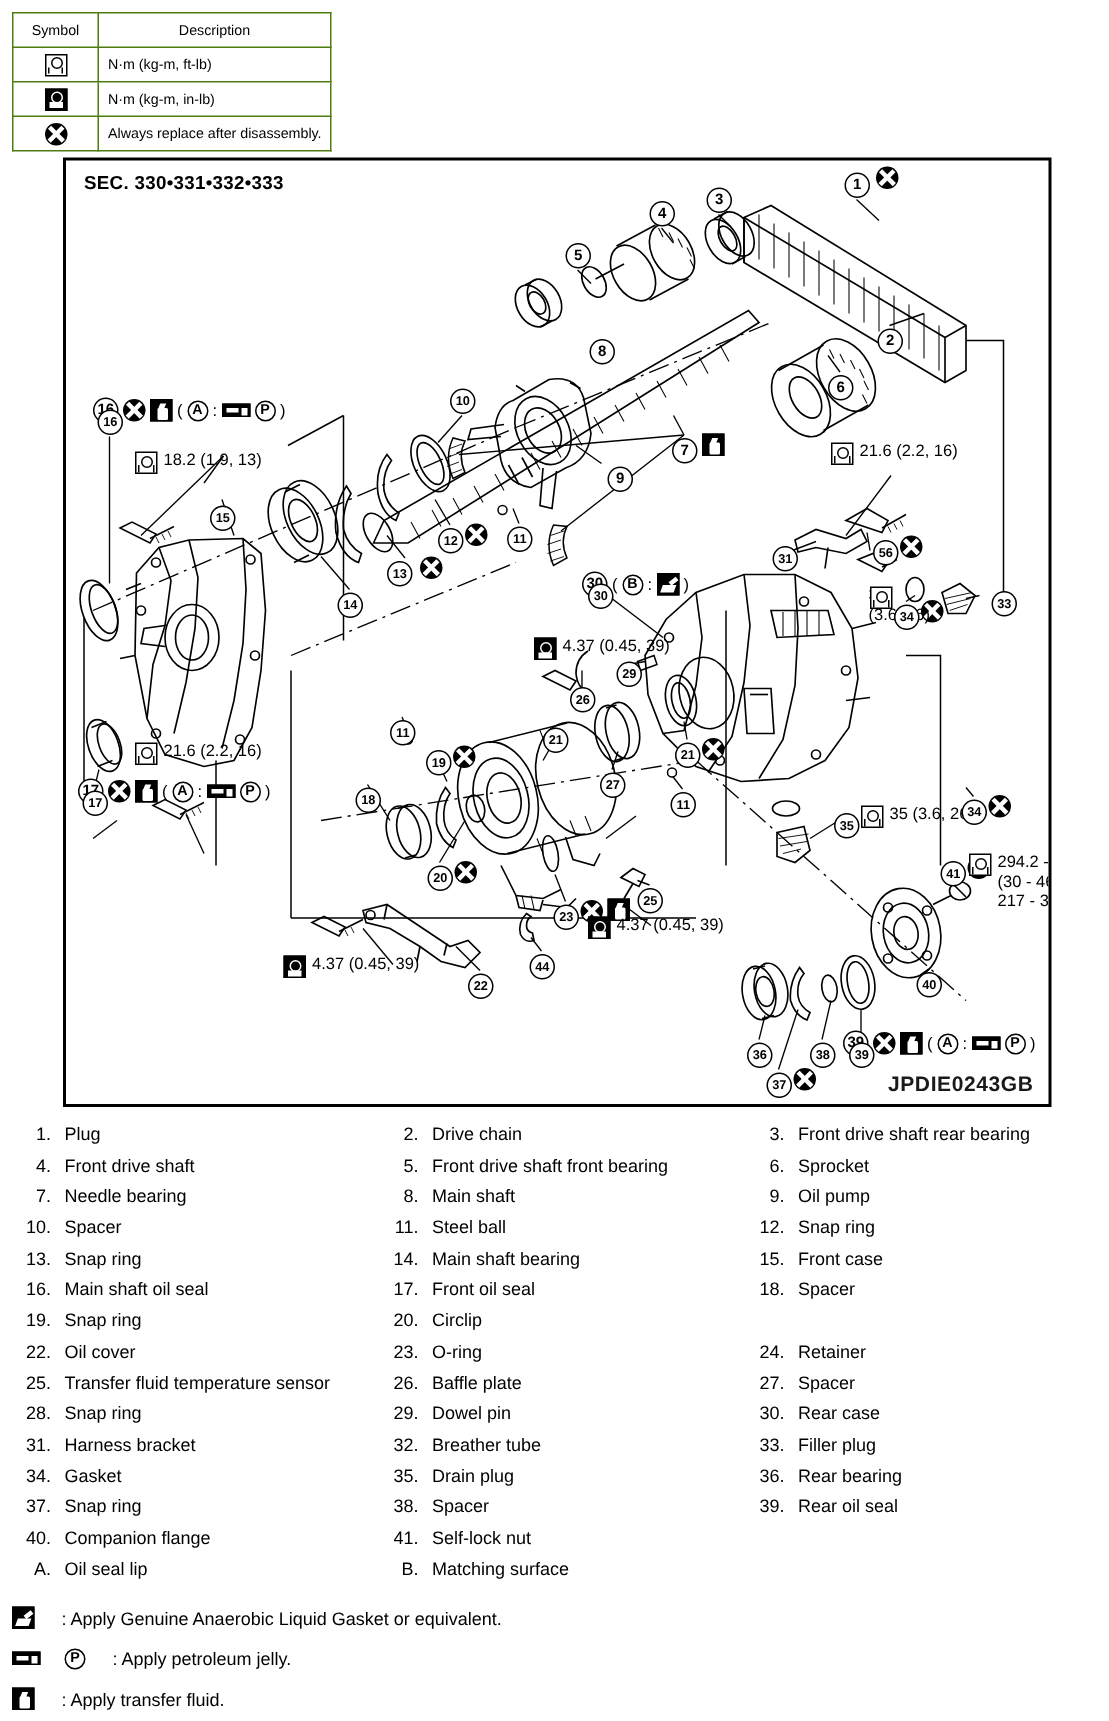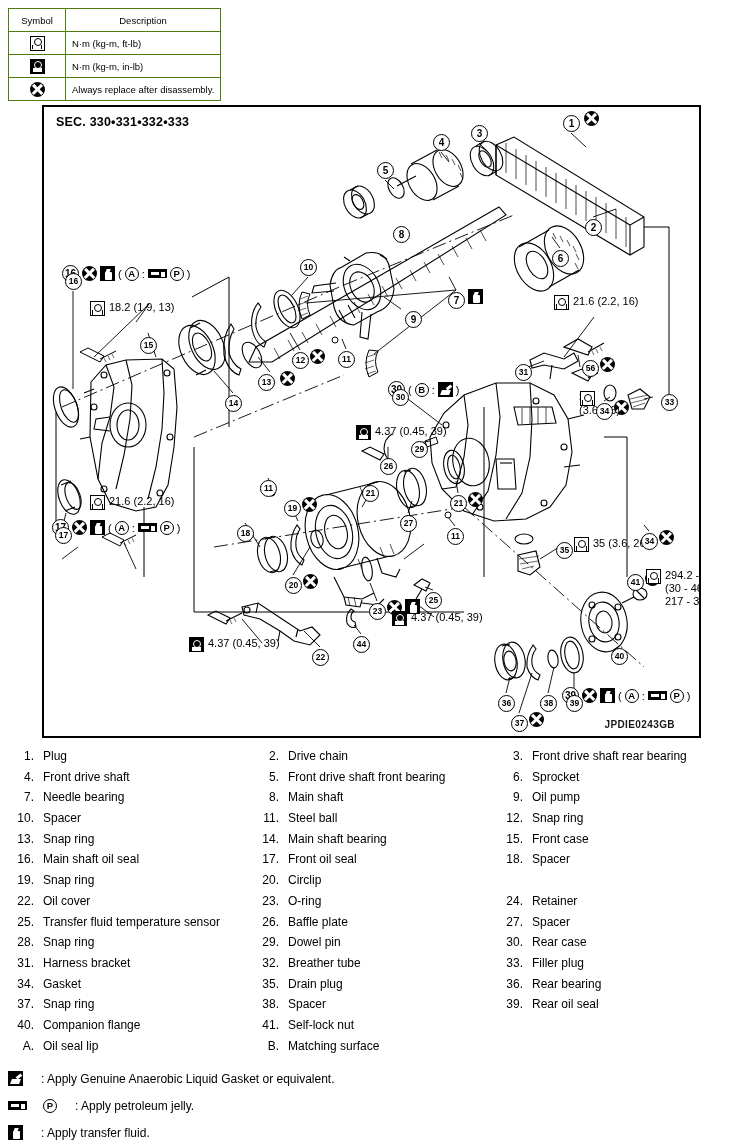--- a/index.html
+++ b/index.html
@@ -142,22 +142,22 @@
     width:655px;height:629px;
     border:2.2px solid #000;
     background:#fff;
     overflow:hidden;
   }
   .sec-title{
     position:absolute;left:12px;top:8px;
     font-size:12.5px;font-weight:bold;letter-spacing:.2px;
   }
   .fig-id{
-    position:absolute;right:24px;bottom:6px;
-    font-size:10px;font-weight:bold;letter-spacing:.4px;
+    position:absolute;right:10px;bottom:6px;
+    font-size:14px;font-weight:bold;letter-spacing:.4px;
     color:#1a1a1a;
   }
 
   
   .note{
     position:absolute;
     font-size:11px;
     white-space:nowrap;
     display:flex;align-items:flex-start;gap:4px;
     z-index:5;

